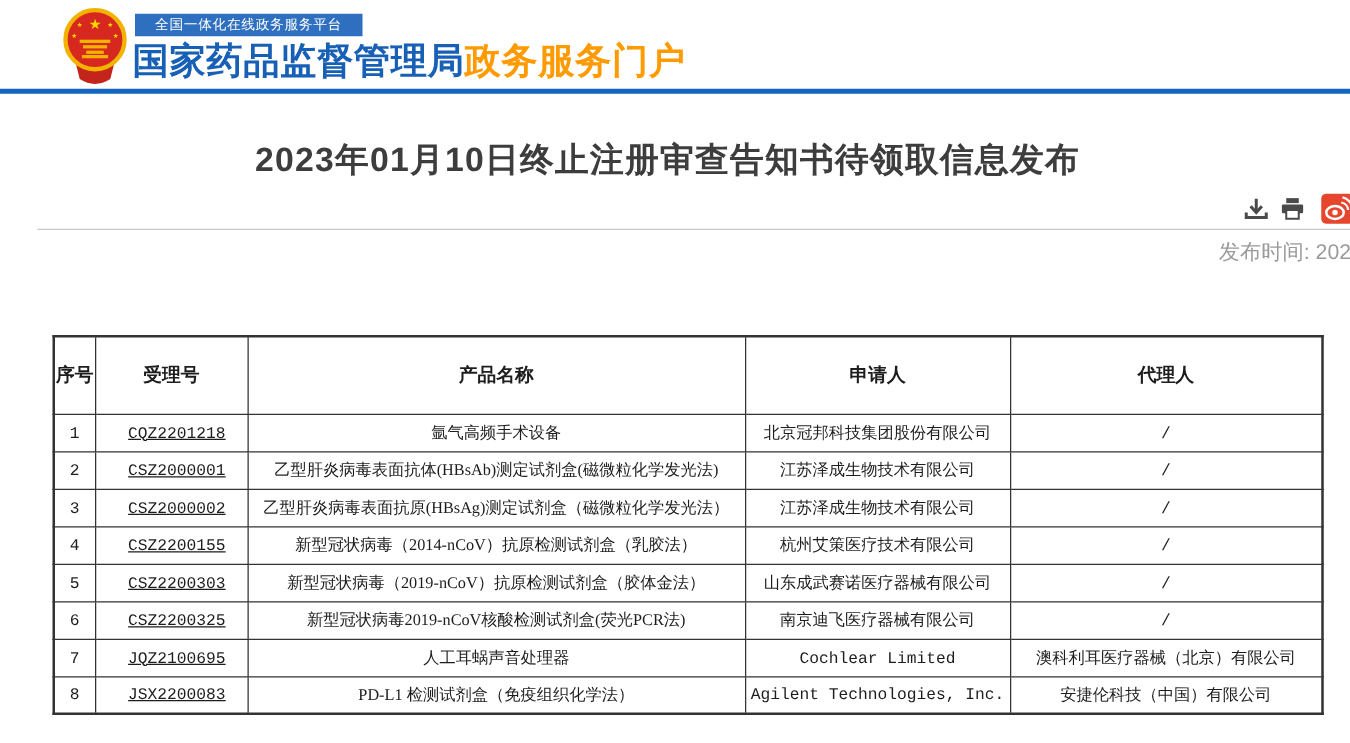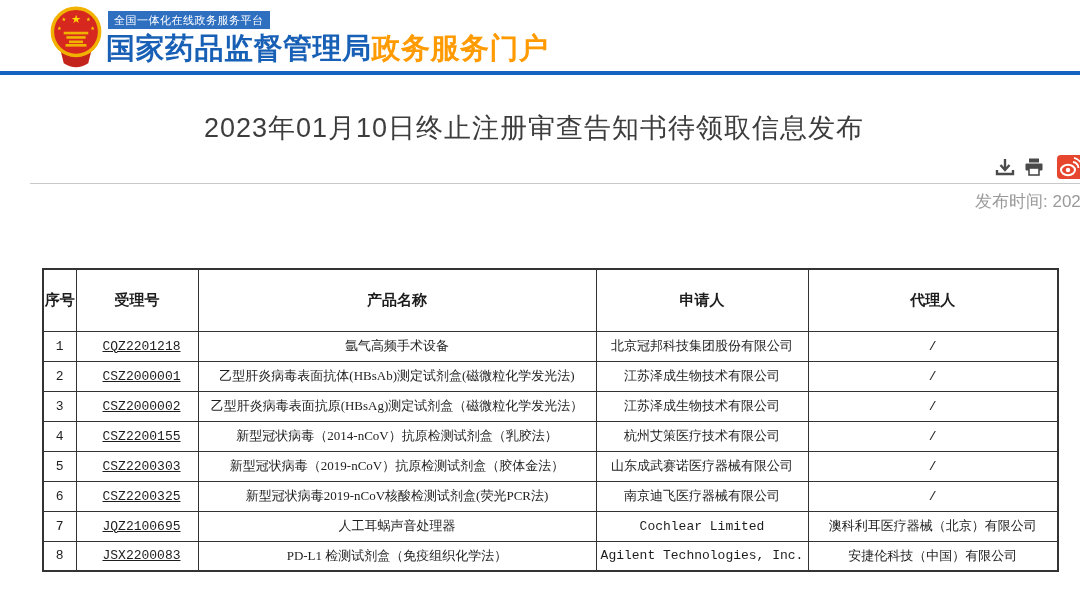--- a/index.html
+++ b/index.html
@@ -4,38 +4,38 @@
 <style>
   * { margin:0; padding:0; box-sizing:border-box; }
   html,body { width:1080px; height:594px; overflow:hidden; background:#fff;
               font-family:"Liberation Sans", sans-serif; }
   .page { position:relative; width:1080px; height:594px; background:#fff; }
 
   
   .site-header { position:absolute; top:0; left:0; width:1080px; height:71px; background:#fff; }
   .emblem { position:absolute; left:48px; top:5px; width:56px; height:64px; }
   .platform-badge { position:absolute; left:108px; top:11px; background:#2e6fc0; color:#fff;
-                    font-size:11px; line-height:16px; padding:1px 6px; letter-spacing:.5px; }
+                    font-size:11px; line-height:16px; padding:1px 16px; letter-spacing:.5px; }
   .brand { position:absolute; left:106px; top:29px; font-size:29px; font-weight:bold;
            letter-spacing:.5px; white-space:nowrap; }
   .brand .blue { color:#1760b6;margin-top:16px; }
   .brand .orange { color:#ff9a00; }
 
   .search-wrap { position:absolute; left:620px; top:28px; display:flex; align-items:center; }
   .search-input { width:382px; height:26px; border:1px solid #1565c0; outline:none;
                   font-size:13px; padding:0 8px; color:#333; }
   .search-input::placeholder { color:#333; opacity:1; }
   .search-button { width:50px; height:28px; margin-left:6px; background:#1565c0; color:#fff;
                    border:none; font-size:14px; cursor:pointer; }
 
   .blue-line { position:absolute; top:71px; left:0; width:1080px; height:4px; background:#1565c0; }
 
   
   .page-title { position:absolute; top:110px; left:0; width:1068px; text-align:center;
-                font-size:27px; font-weight:400; color:#3d3d3d; letter-spacing:1px; }
+                font-size:27px; font-weight:700; color:#3d3d3d; letter-spacing:1px; }
 
   .toolbar { position:absolute; top:157px; left:995px; display:flex; align-items:center; }
   .tool-icon { width:20px; height:20px; margin-right:9px; cursor:pointer; display:inline-block; }
   .weibo-box { position:absolute; top:155px; left:1057px; width:26px; height:24px;
                background:#e6462d; border-radius:4px; cursor:pointer; }
 
   .content-divider { position:absolute; top:183px; left:30px; width:1050px; height:1px;
                      background:#c9c9c9; border:none; }
   .publish-time { position:absolute; top:190px; left:975px; font-size:17px; color:#9a9a9a;
                   white-space:nowrap;text-align:center; }

